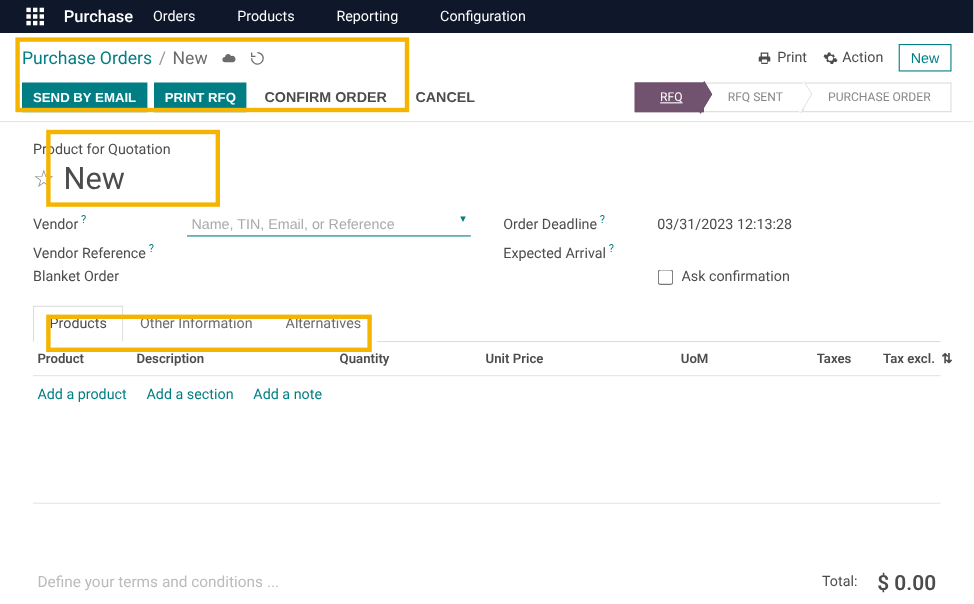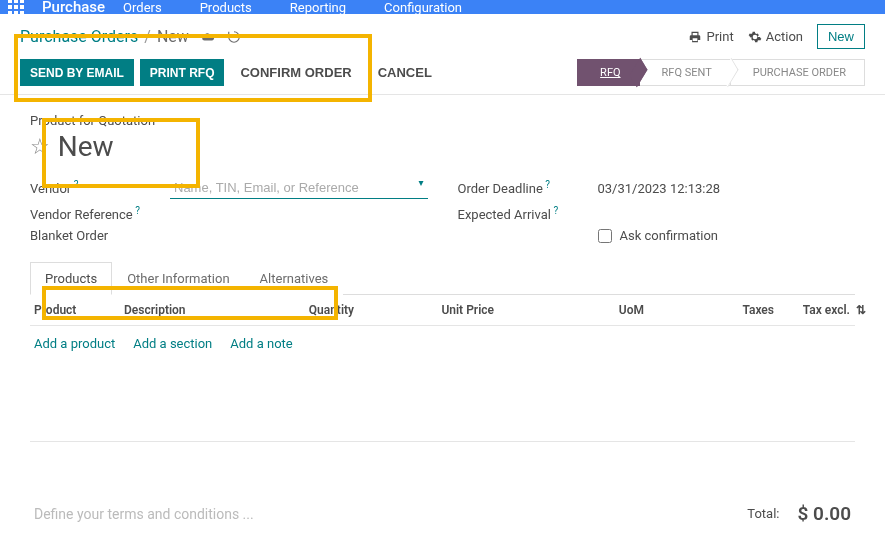--- a/index.html
+++ b/index.html
@@ -1,18 +1,18 @@
 <!DOCTYPE html>
 <html><head>
 <meta charset="utf-8">
 <style>
   * { box-sizing: border-box; margin: 0; padding: 0; }
   body { font-family: -apple-system, BlinkMacSystemFont, "Segoe UI", Roboto, sans-serif; font-size: 13px; color: #4c4c4c; background: #fff; }
   
-  .topnav { background: #3b82f6; color: #fff; display: flex; align-items: center; height: 14px; padding: 0 8px; gap: 18px; }
+  .topnav { background: #0f172a; color: #fff; display: flex; align-items: center; height: 30px; padding: 0 24px; gap: 18px; }
   .topnav .apps { display: grid; grid-template-columns: repeat(3,4px); grid-template-rows: repeat(3,4px); gap: 2px; }
   .topnav .apps span { background:#fff; width:4px; height:4px; }
   .topnav .brand { font-size: 15px; font-weight: 500; }
   .topnav .menu { display:flex; gap:38px; font-size:13px; }
   .topnav .menu div { cursor:pointer; }
   
   .subbar { display:flex; justify-content:space-between; align-items:center; padding: 10px 20px 6px 20px; }
   .breadcrumb { font-size:16px; color:#017e84; display:flex; align-items:center; gap:6px;}
   .breadcrumb .sep { color:#999; }
   .breadcrumb .cur { color:#6c6c6c; }

